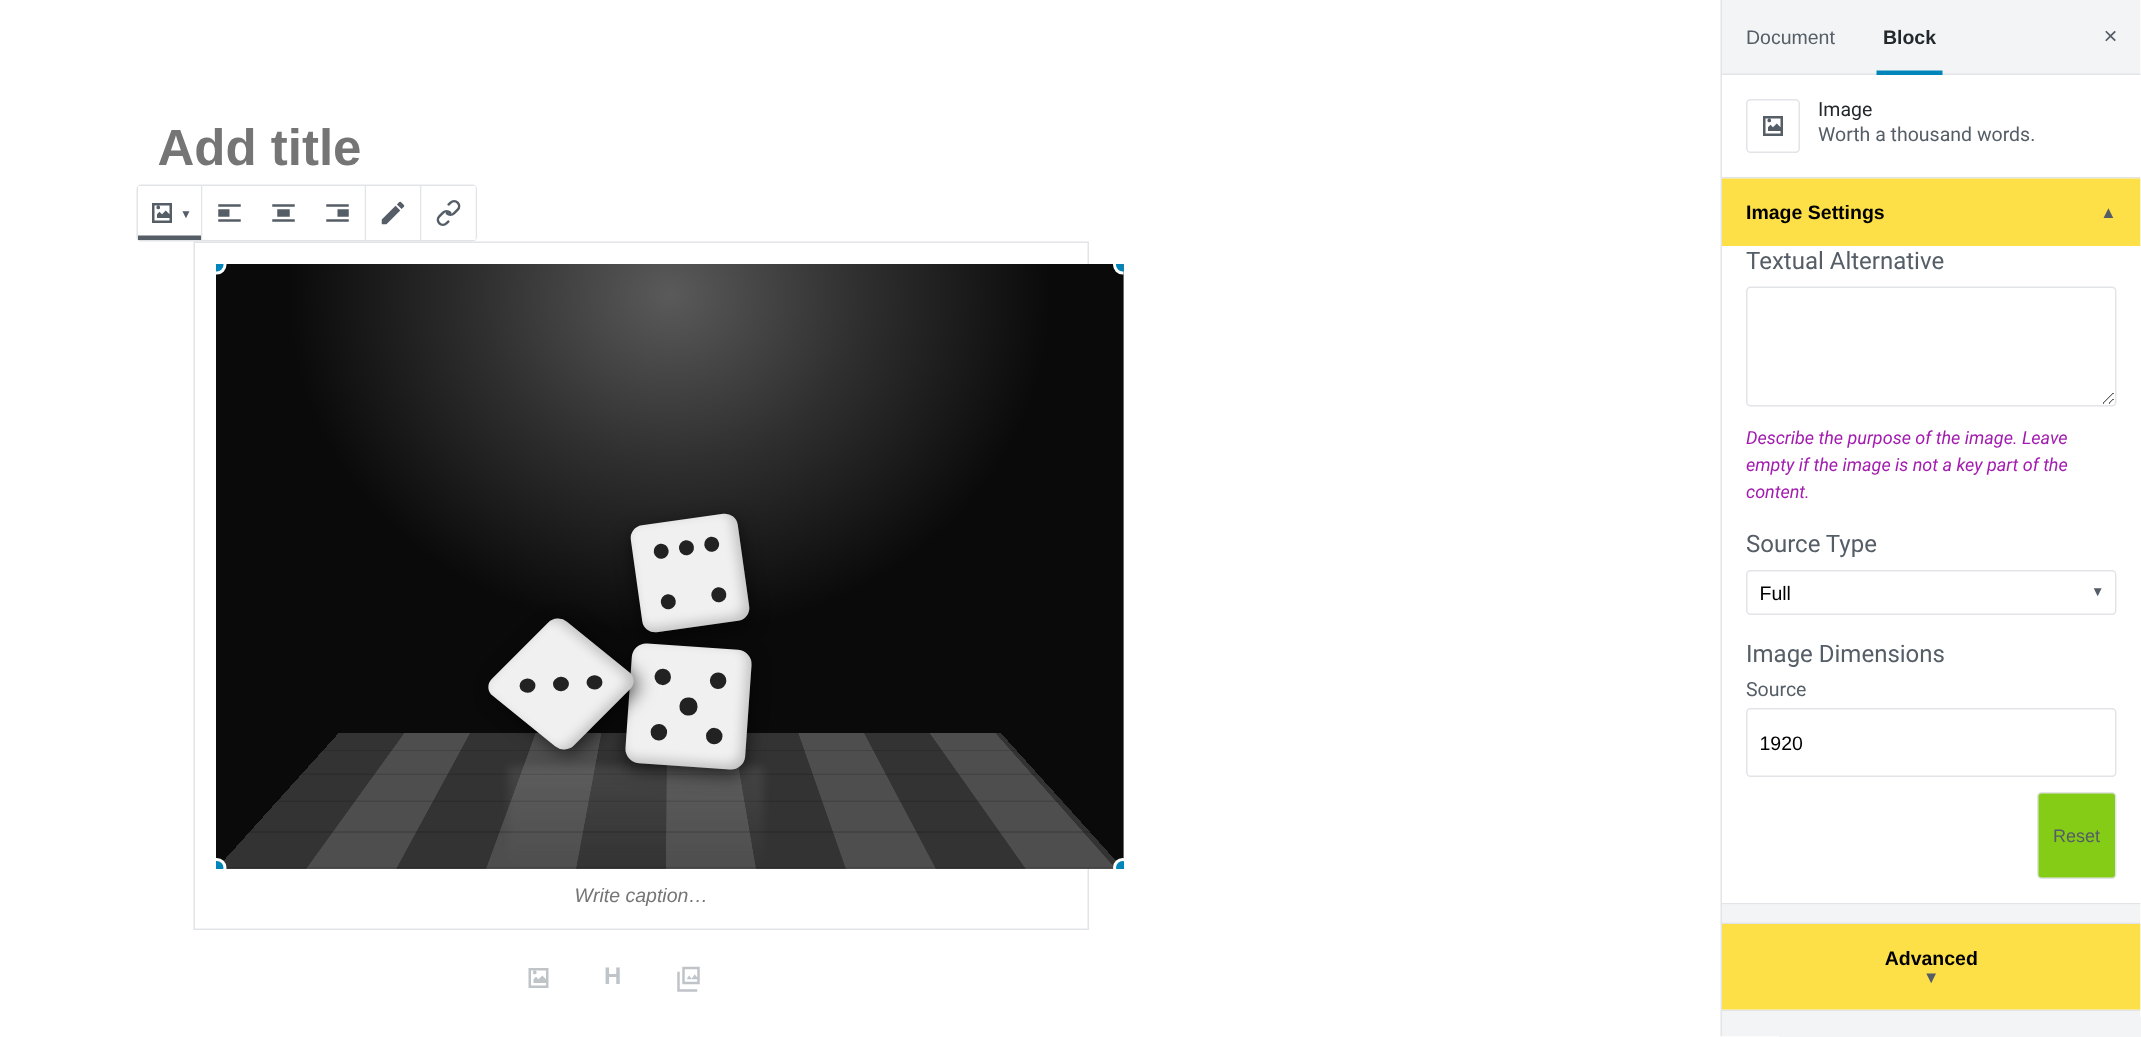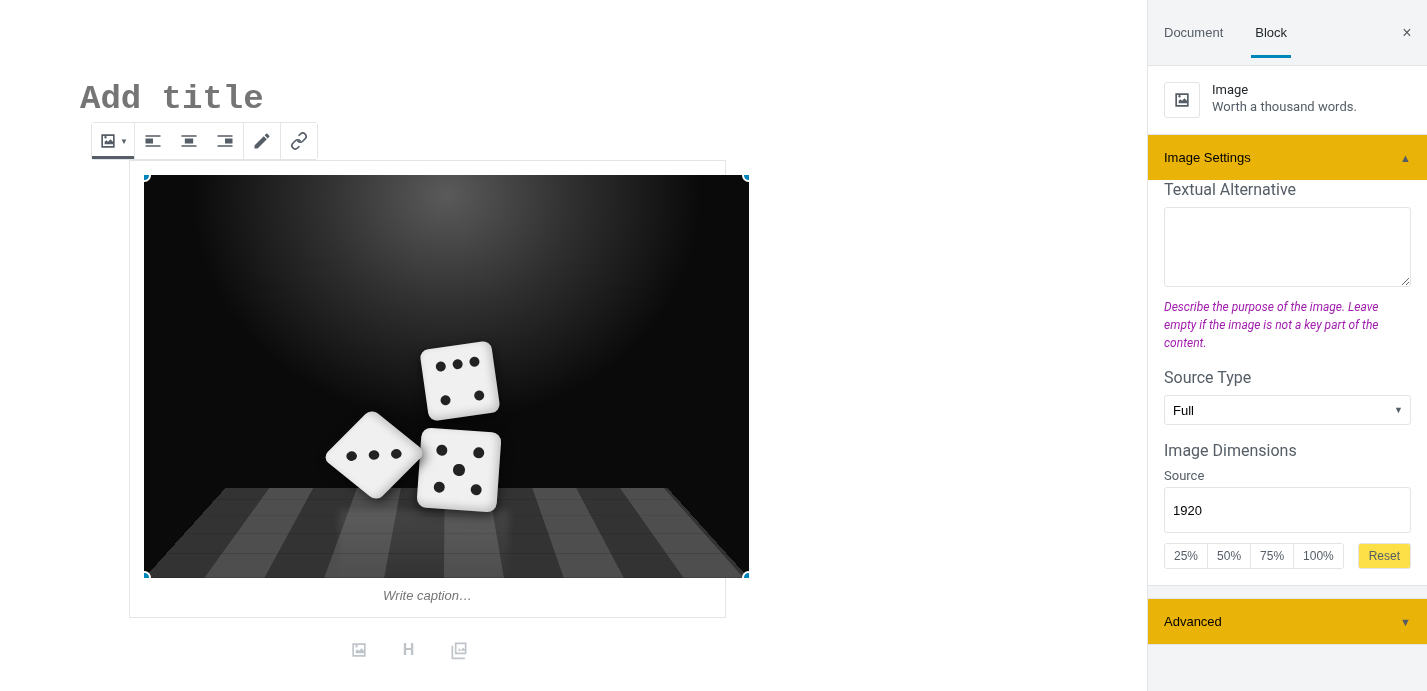--- a/index.html
+++ b/index.html
@@ -16,28 +16,28 @@
       height: 691px;
       width: 1427px;
       overflow: hidden;
     }
     .editor-area {
       flex: 1;
       padding: 0;
       position: relative;
     }
     .title-input {
-      font-family: Liberation Mono, monospace;
+      font-family: Liberation Sans, sans-serif;
       font-size: 34px;
       font-weight: 600;
       color: #999c9e;
       border: none;
       outline: none;
       width: 620px;
-      margin-left: 80px;
+      margin-left: 105px;
       margin-top: 80px;
       background: transparent;
     }
     .block-wrapper {
       margin-left: 91px;
       margin-top: 4px;
       width: 635px;
       position: relative;
     }
     .toolbar {
@@ -152,38 +152,38 @@
       width: 280px;
       border-left: 1px solid #e2e4e7;
       background: #fff;
       display: flex;
       flex-direction: column;
     }
     .sidebar-tabs {
       display: flex;
       background: #f3f4f5;
       align-items: center;
-      height: 66px;
+      height: 50px;
       border-bottom: 1px solid #e2e4e7;
     }
     .sidebar-tab {
       padding: 0 16px;
       height: 50px;
       display: flex;
       align-items: center;
       font-size: 13px;
       color: #555d66;
       cursor: pointer;
       border: none;
       background: transparent;
       position: relative;
     }
     .sidebar-tab.active {
       color: #23282d;
-      font-weight: 400;
+      font-weight: 700;
     }
     .sidebar-tab.active::after {
       content: '';
       position: absolute;
       bottom: 0;
       left: 12px;
       right: 12px;
       height: 3px;
       background: #0085ba;
     }
@@ -229,28 +229,28 @@
     }
     .block-info-desc {
       font-size: 13px;
       color: #555d66;
     }
     .panel {
       border-bottom: 1px solid #e2e4e7;
     }
     .panel-header {
       padding: 15px 16px;
-      font-weight: 400;
+      font-weight: 700;
       font-size: 13px;
       display: flex;
       justify-content: space-between;
       align-items: center;
       cursor: pointer;
       border: none;
-      background: #eab308;
+      background: #fde047;
       width: 100%;
       text-align: right;
     }
     .panel-header .caret {
       font-size: 11px;
       color: #555d66;
     }
     .panel-body {
       padding: 0 16px 16px;
     }
@@ -344,37 +344,38 @@
       background: #fff;
       font-size: 12px;
       cursor: pointer;
       color: #555d66;
     }
     .percent-btn:last-child {
       border-right: none;
     }
     .reset-btn {
       margin-left: auto;
-      padding: 5px 10px;
-      border: 1px solid #e2e4e7;
-      border-radius: 3px;
-      background: #fde047;
+      padding: 21px 10px;
+      border: 1px solid #e2e4e7;
+      border-radius: 3px;
+      background: #84cc16;
       font-size: 12px;
       cursor: pointer;
       color: #555d66;
     }
     .spacer-panel {
       height: 12px;
       background: #f3f4f5;
     }
     .advanced-panel {
       border-top: 1px solid #e2e4e7;
     }
     .advanced-panel .panel-header {
       border-bottom: none;
+      flex-direction: column;
     }
     .bg-fill {
       flex-grow: 1;
       background: #f3f4f5;
     }
 
     
     .dice-scene {
       position: absolute;
       inset: 0;
@@ -558,26 +559,20 @@
 
       <div class="field-block">
         <label class="field-label">Image Dimensions</label>
         <div class="dimensions-row">
           <div class="dim-col">
             <span class="dim-label">Source</span>
             <input class="dim-input" type="text" value="1920" style="">
           </div>
         </div>
         <div class="percent-row">
-          <div class="percent-btn-group">
-            <button class="percent-btn">25%</button>
-            <button class="percent-btn">50%</button>
-            <button class="percent-btn">75%</button>
-            <button class="percent-btn">100%</button>
-          </div>
           <button class="reset-btn">Reset</button>
         </div>
       </div>
     </div>
   </div>
 
   <div class="spacer-panel"></div>
 
   <div class="panel advanced-panel">
     <button class="panel-header">

